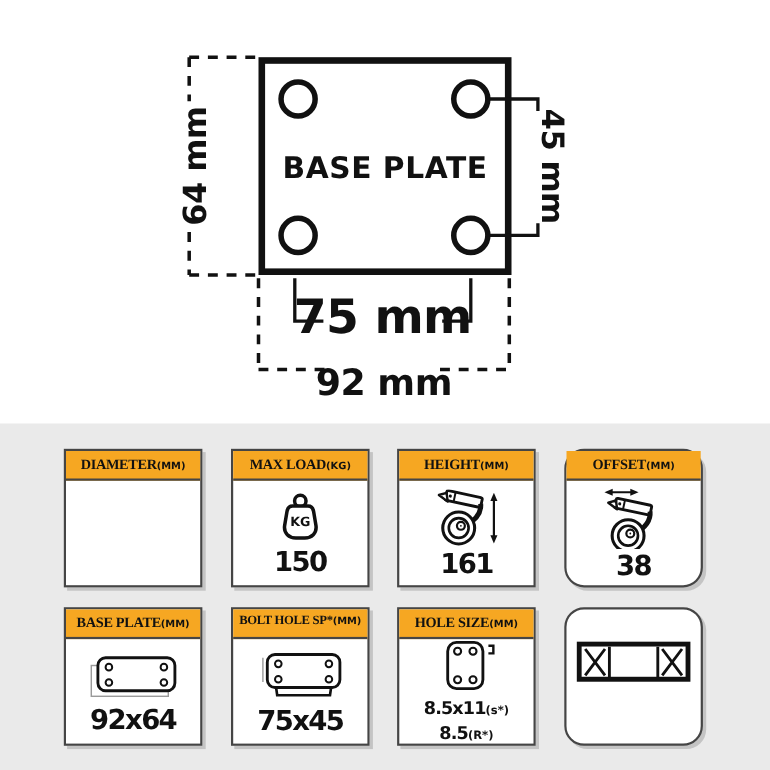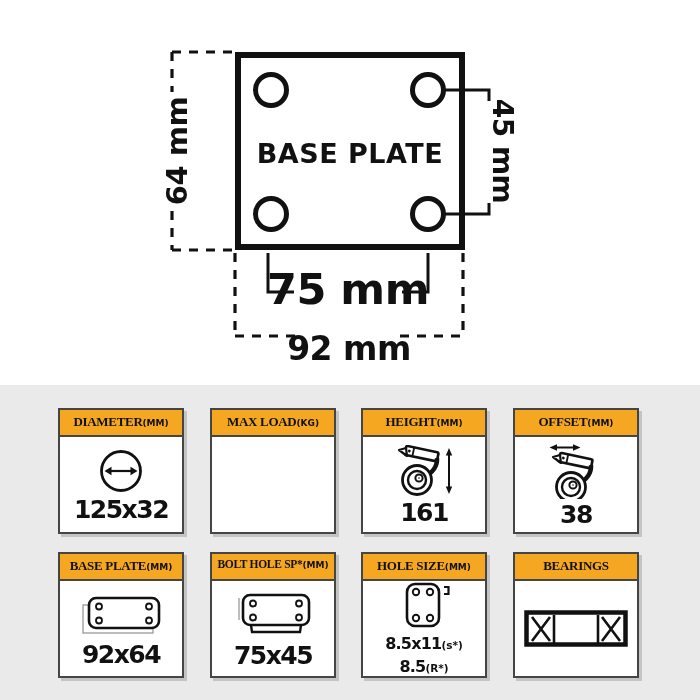--- a/index.html
+++ b/index.html
@@ -26,21 +26,21 @@
   .dim-total{left:349px;top:348px;font-size:33px;}
 
   
   .bottom-section{position:absolute;left:0;top:385px;width:700px;height:315px;background:#EAEAEA;}
   .card{
     position:absolute;width:126px;height:126px;background:#ffffff;
     border:2px solid #454545;box-sizing:border-box;
     box-shadow:3px 3px 0 #c4c4c4;
   }
   .r1{top:23px;} .r2{top:167px;}
-  .c1{left:58px;} .c2{left:210px;} .c3{left:361px;} .c4{left:513px;}
+  .c1{left:58px;} .c2{left:210px;} .c3{left:361px;} .c4{left:513px;border-radius:18px;}
   .card-header{
     height:27px;background:#F6A722;border-bottom:2px solid #454545;
     display:flex;align-items:baseline;justify-content:center;
     padding-top:5px;box-sizing:border-box;
   }
   .hdr-label{font-weight:800;font-size:13px;letter-spacing:-0.3px;line-height:1;font-family:Liberation Serif, serif;}
   .hdr-label.tight{font-size:11.5px;}
   .hdr-unit{font-weight:800;font-size:9px;letter-spacing:0;line-height:1;}
   .card-body{
     height:95px;display:flex;flex-direction:column;align-items:center;
@@ -101,37 +101,36 @@
   <div class="dim-text dim-total">92 mm</div>
 </div>
 
 <div class="bottom-section">
 
   <div class="card r1 c1">
     <div class="card-header">
       <span class="hdr-label">DIAMETER</span>
         <span class="hdr-unit">(MM)</span>
     </div>
-    <div class="card-body">
-      <span class="icon-box">
-        <svg width="46" height="46" viewBox="0 0 46 46">
-          <circle cx="23" cy="23" r="19.5" fill="none" stroke="#111" stroke-width="2.8"></circle>
-          <path d="M11,23 H35" stroke="#111" stroke-width="2.2" fill="none"></path>
-          <polygon points="6.5,23 13.5,18.8 13.5,27.2" fill="#111"></polygon>
-          <polygon points="39.5,23 32.5,18.8 32.5,27.2" fill="#111"></polygon>
-        </svg>
-      </span>
-      <span class="card-value">125x32</span>
-    </div>
   </div>
 
   <div class="card r1 c2">
     <div class="card-header">
       <span class="hdr-label">MAX LOAD</span>
         <span class="hdr-unit">(KG)</span>
+    </div>
+    <div class="card-body">
+      <span class="icon-box">
+        <svg width="52" height="48" viewBox="0 0 52 48">
+          <circle cx="26" cy="8.5" r="5.2" fill="#fff" stroke="#111" stroke-width="3.2"></circle>
+          <path d="M19,13 L33,13 C36,13 37.6,15 38.1,18 L40.2,30.5 C41.4,38 36,42 30,42 L22,42 C16,42 10.6,38 11.8,30.5 L13.9,18 C14.4,15 16,13 19,13 Z" fill="#fff" stroke="#111" stroke-width="3.2" stroke-linejoin="round"></path>
+          <text x="26" y="31" text-anchor="middle" font-size="11.5" font-weight="bold" fill="#111">KG</text>
+        </svg>
+      </span>
+      <span class="card-value">150</span>
     </div>
   </div>
 
   <div class="card r1 c3">
     <div class="card-header">
       <span class="hdr-label">HEIGHT</span>
         <span class="hdr-unit">(MM)</span>
     </div>
     <div class="card-body">
       <span class="icon-box">
@@ -258,24 +257,20 @@
       <div class="value-line">
         <span>8.5x11</span><span class="value-sub">(s*)</span>
       </div>
       <div class="value-line">
         <span>8.5</span><span class="value-sub">(R*)</span>
       </div>
     </div>
   </div>
 
   <div class="card r2 c4">
-    <div class="card-header">
-      <span class="hdr-label">BEARINGS</span>
-        <span class="hdr-unit"></span>
-    </div>
     <div class="card-body">
       <span class="icon-box">
         <svg width="104" height="38" viewBox="0 0 104 38">
           <rect x="2.5" y="2.5" width="99" height="32" fill="#fff" stroke="#111" stroke-width="4.5"></rect>
           <line x1="30" y1="5" x2="30" y2="33" stroke="#111" stroke-width="2.6"></line>
           <line x1="74" y1="5" x2="74" y2="33" stroke="#111" stroke-width="2.6"></line>
           <path d="M8,7 L26,31 M26,7 L8,31" stroke="#111" stroke-width="2.6" fill="none"></path>
           <path d="M78,7 L96,31 M96,7 L78,31" stroke="#111" stroke-width="2.6" fill="none"></path>
         </svg>
       </span>

